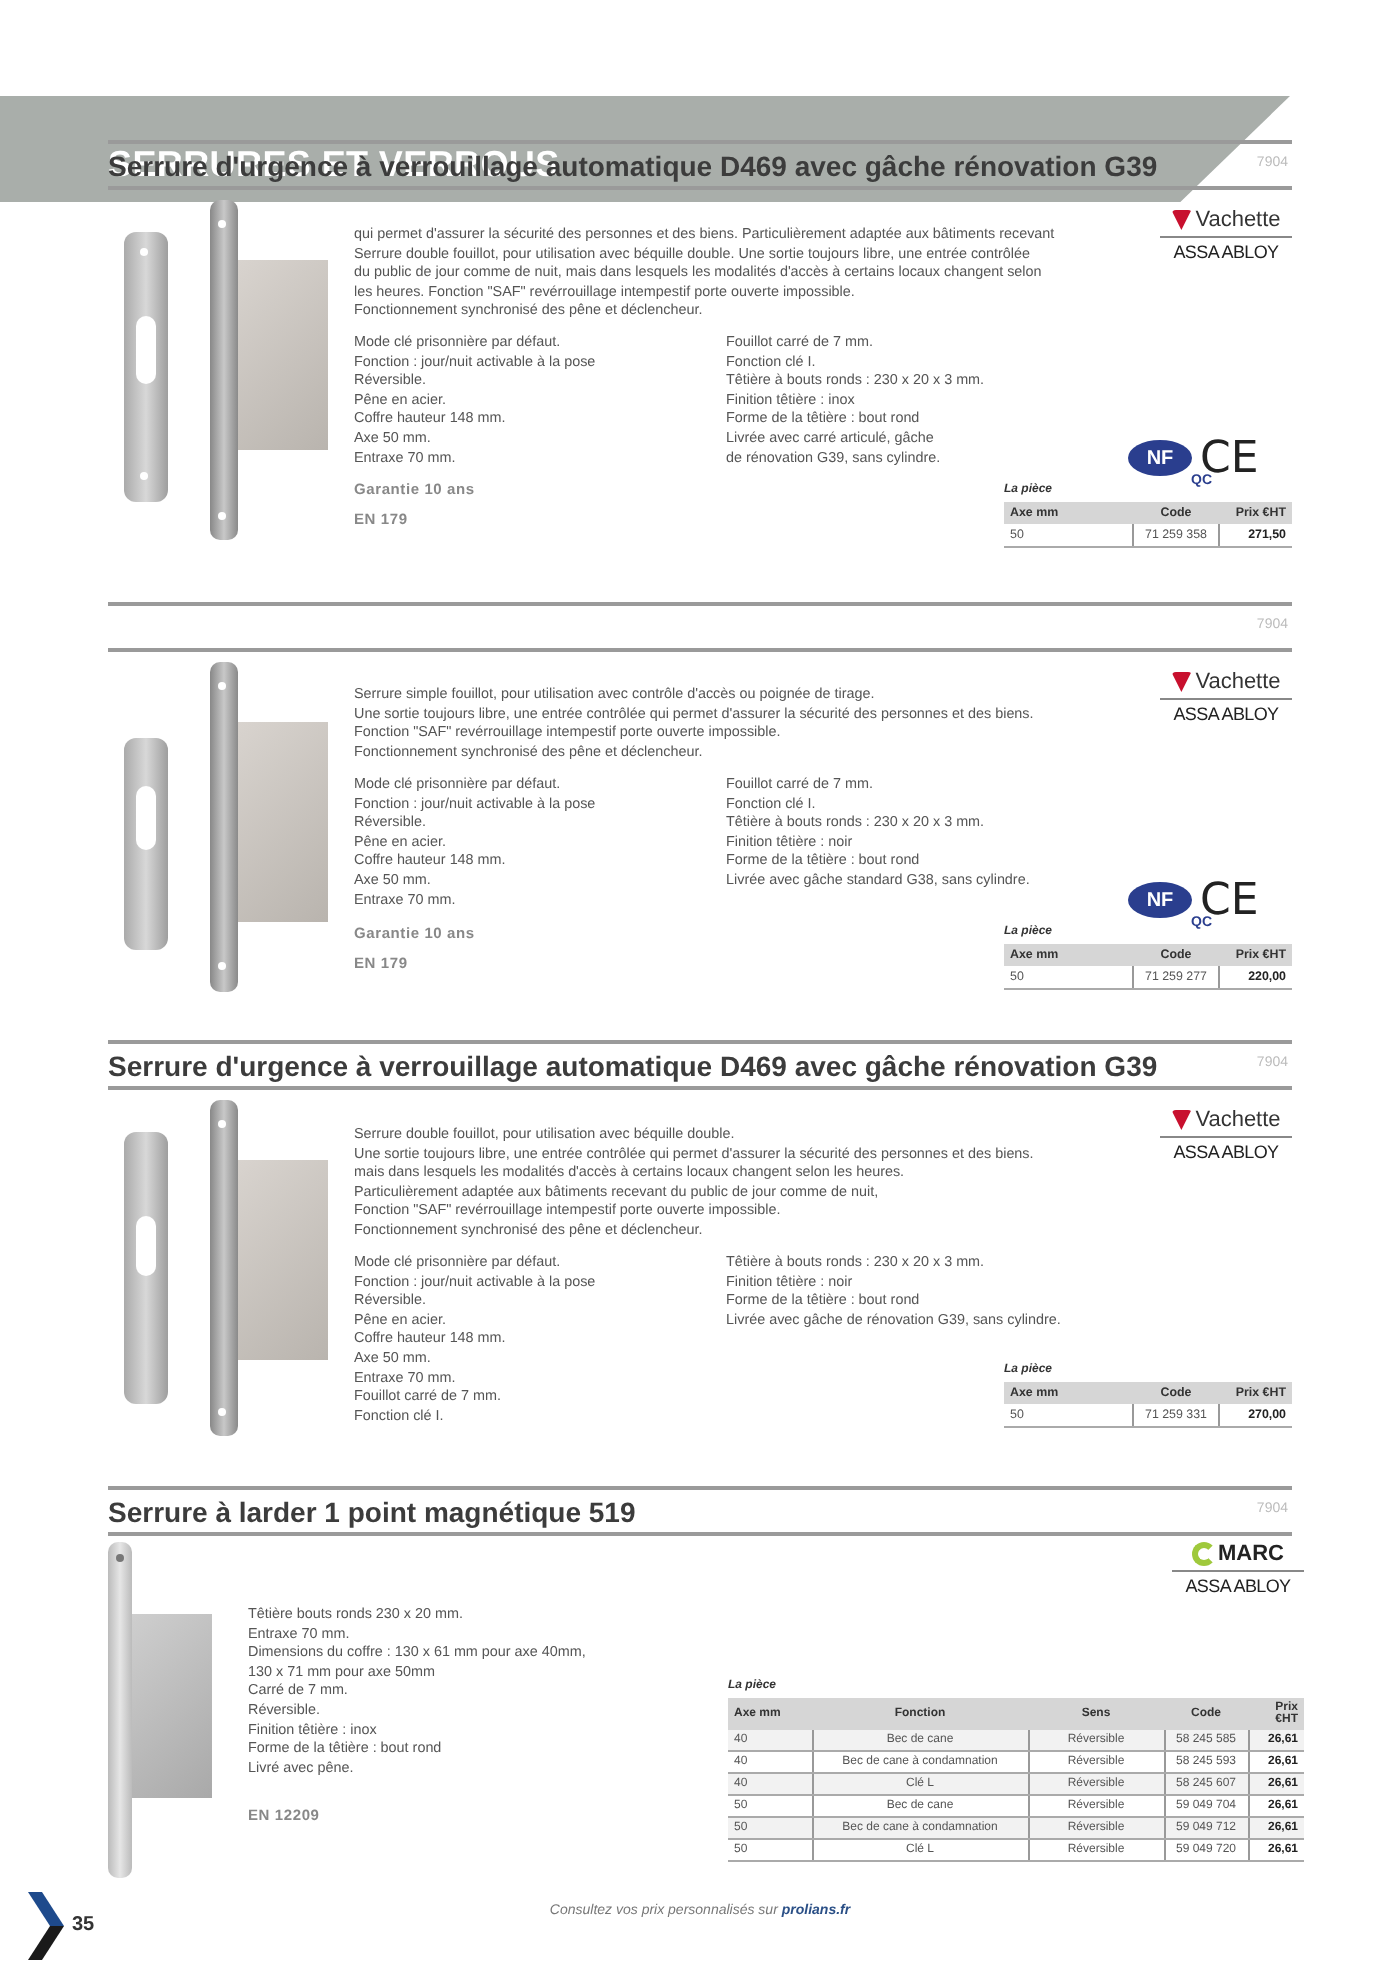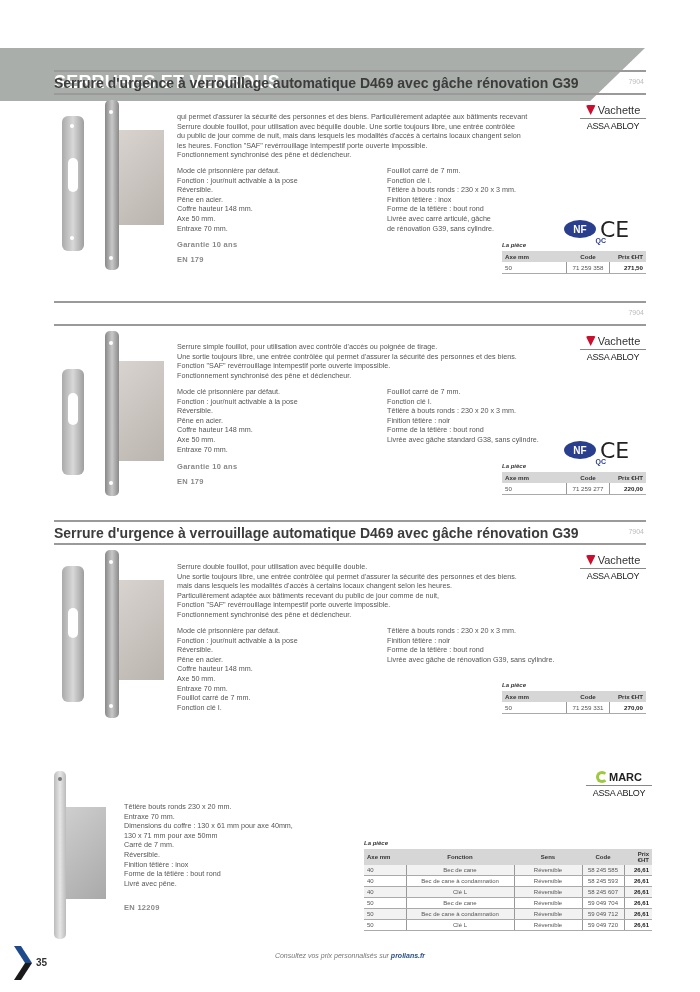--- a/index.html
+++ b/index.html
@@ -8,21 +8,21 @@
   .banner { position: absolute; left: 0; top: 0; width: 700px; height: 53px; margin-top: 48px; }
   .banner-bg { position: absolute; left: 0; top: 0; width: 645px; height: 53px; background: #a9aeaa; clip-path: polygon(0 0, 100% 0, 91.5% 100%, 0 100%); }
   .banner-title { position: absolute; left: 54px; top: 24px; font-size: 18px; font-weight: bold; color: #fff; letter-spacing: 0.2px; }
 
   .section { position: absolute; left: 54px; width: 592px; }
   .sec-head { position: relative; height: 25px; border-top: 2px solid #9a9a9a; border-bottom: 2px solid #9a9a9a; }
   .sec-title { position: absolute; left: 0; top: 3px; font-size: 14px; font-weight: bold; color: #3c3c3c; white-space: nowrap; }
   .sec-ref { position: absolute; right: 2px; top: 6px; font-size: 7px; color: #bbb; }
 
   .desc { position: absolute; left: 123px; font-size: 7.2px; line-height: 9.6px; color: #555; }
-  .cols { position: absolute; left: 123px; font-size: 7.2px; line-height: 9.6px; color: #555; display: flex; gap: 24px; }
+  .cols { position: absolute; left: 123px; font-size: 7.2px; line-height: 9.6px; color: #555; display: flex; }
   .col { width: 186px; }
   .badge-text { position: absolute; left: 123px; font-size: 7.5px; font-weight: bold; color: #888; letter-spacing: 0.3px; }
 
   .brand { position: absolute; right: 0; width: 66px; text-align: center; }
   .vachette { font-size: 11px; color: #333; display: flex; align-items: center; justify-content: center; gap: 2px; border-bottom: 1px solid #888; padding-bottom: 2px; }
   .vachette .vmark { width: 10px; height: 10px; background: #c8102e; clip-path: polygon(0 0, 100% 0, 50% 100%); border-radius: 2px; }
   .assa { font-size: 9px; font-weight: normal; color: #222; letter-spacing: -0.3px; margin-top: 2px; }
 
   .certs { position: absolute; right: 0; width: 82px; height: 26px; display: flex; align-items: center; gap: 4px; }
   .nf { width: 32px; height: 18px; border-radius: 50%; background: #2a3e8e; color: #fff; font-size: 10px; font-weight: bold; display: flex; align-items: center; justify-content: center; position: relative; }
@@ -286,20 +286,24 @@
         <td style="width:64px;">50</td>
         <td class="code">71 259 331</td>
         <td class="price">270,00</td>
       </tr>
     </tbody>
       </table>
   </div>
 </div>
 
 <div class="section" style="top:743px; height:195px;">
+  <div class="sec-head">
+    <div class="sec-title">Serrure à larder 1 point magnétique 519</div>
+    <div class="sec-ref">7904</div>
+  </div>
 
   <div class="lock-img" style="left:0; top:28px; width:60px; height:168px;">
     <div class="case" style="left:10px; top:36px; width:42px; height:92px; background: linear-gradient(135deg,#cfcfcf,#a9a9a9);"></div>
     <div class="faceplate" style="left:0; top:0; width:12px; height:168px; background: linear-gradient(90deg,#bbb,#e6e6e6 50%,#bbb);"></div>
     <div class="hole" style="left:4px; top:6px; width:4px; height:4px; background:#777;"></div>
   </div>
 
   <div class="desc" style="left:70px; top:59px;">
     <div>Têtière bouts ronds 230 x 20 mm.</div>
     <div>Entraxe 70 mm.</div>

